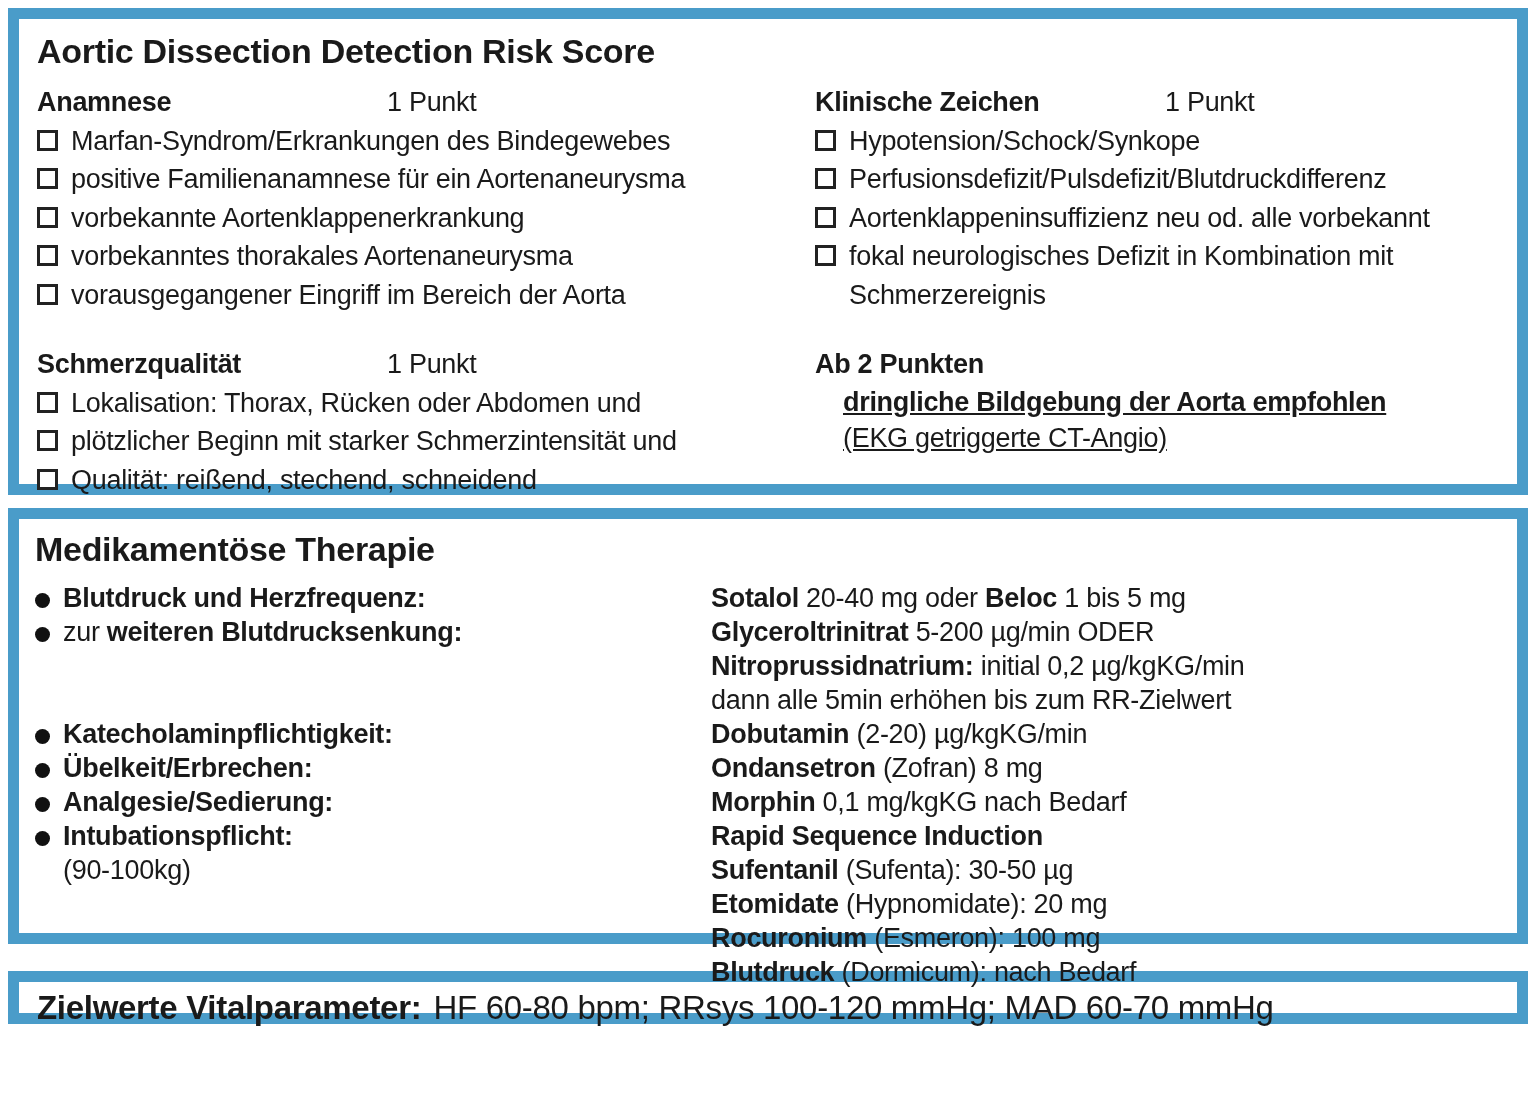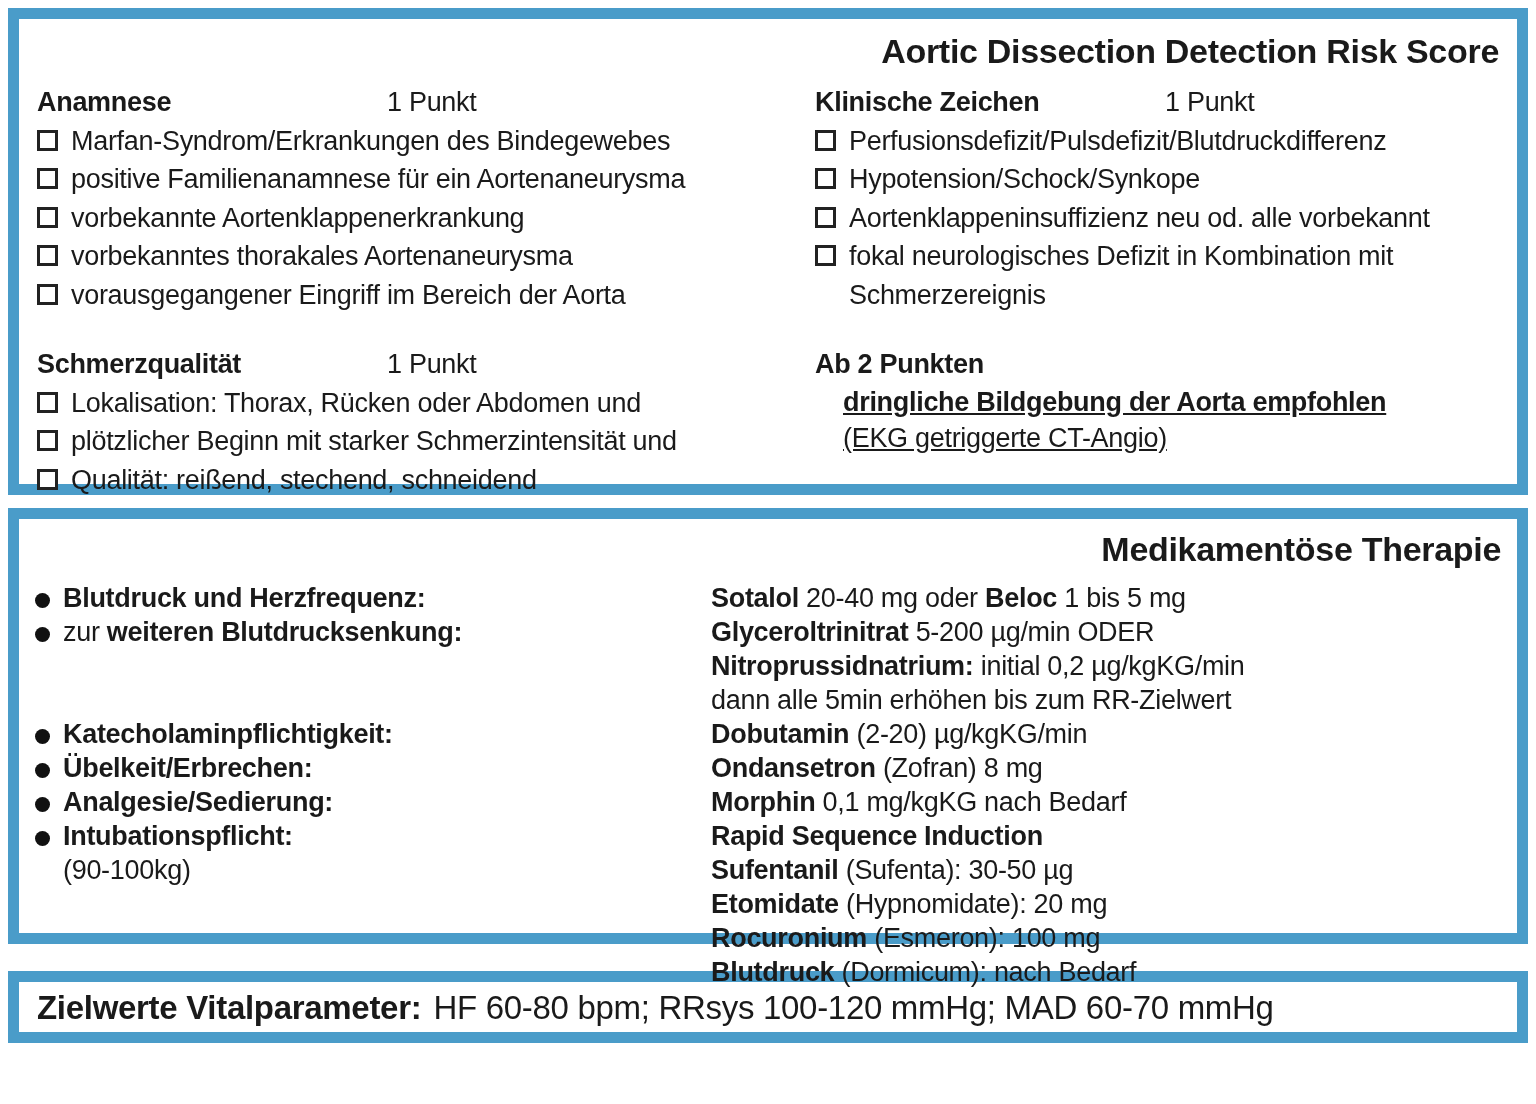--- a/index.html
+++ b/index.html
@@ -11,26 +11,25 @@
   }
   .page{padding:8px;box-sizing:border-box;width:1536px;height:1104px;}
   .box{
     border:11px solid var(--blue,#4a9cc9);
     background:#fff;
     box-sizing:border-box;
     width:1520px;
   }
   .risk-box{height:487px;padding:8px 18px;margin-bottom:13px;}
   .therapy-box{height:436px;padding:6px 16px;margin-bottom:27px;}
-  .vitals-box{height:72px;padding:0 18px;}
+  .vitals-box{height:53px;padding:0 18px;}
   .box-title{
     margin:2px 0 10px 0;
     font-size:34px;line-height:44px;font-weight:bold;
     letter-spacing:-0.3px;
-    text-align:right;
   }
   
   .risk-grid{display:grid;grid-template-columns:778px 1fr;}
   .risk-row{font-size:27px;line-height:38.5px;white-space:nowrap;letter-spacing:-0.3px;}
   .heading-row{font-weight:bold;}
   .heading-text{display:inline-block;width:350px;}
   .points{font-weight:normal;}
   .checkbox{
     display:inline-block;width:15px;height:15px;
     border:3px solid #222;background:#fff;
@@ -70,22 +69,22 @@
           <div class="risk-row item-row"><span class="checkbox"></span><span>vorbekanntes thorakales Aortenaneurysma</span></div>
           <div class="risk-row item-row"><span class="checkbox"></span><span>vorausgegangener Eingriff im Bereich der Aorta</span></div>
           <div class="section-gap"></div>
           <div class="risk-row heading-row"><span class="heading-text">Schmerzqualität</span><span class="points">1 Punkt</span></div>
           <div class="risk-row item-row"><span class="checkbox"></span><span>Lokalisation: Thorax, Rücken oder Abdomen und</span></div>
           <div class="risk-row item-row"><span class="checkbox"></span><span>plötzlicher Beginn mit starker Schmerzintensität und</span></div>
           <div class="risk-row item-row"><span class="checkbox"></span><span>Qualität: reißend, stechend, schneidend</span></div>
         </div>
       <div class="col" id="risk-right">
           <div class="risk-row heading-row"><span class="heading-text">Klinische Zeichen</span><span class="points">1 Punkt</span></div>
+          <div class="risk-row item-row"><span class="checkbox"></span><span>Hypotension/Schock/Synkope</span></div>
           <div class="risk-row item-row"><span class="checkbox"></span><span>Perfusionsdefizit/Pulsdefizit/Blutdruckdifferenz</span></div>
-          <div class="risk-row item-row"><span class="checkbox"></span><span>Hypotension/Schock/Synkope</span></div>
           <div class="risk-row item-row"><span class="checkbox"></span><span>Aortenklappeninsuffizienz neu od. alle vorbekannt</span></div>
           <div class="risk-row item-row"><span class="checkbox"></span><span>fokal neurologisches Defizit in Kombination mit</span></div>
           <div class="risk-row cont-row">Schmerzereignis</div>
           <div class="section-gap"></div>
           <div class="note-heading">Ab 2 Punkten</div>
           <div class="note-line bold">dringliche Bildgebung der Aorta empfohlen</div>
           <div class="note-line">(EKG getriggerte CT-Angio)</div>
         </div>
     </div>
   </section>

